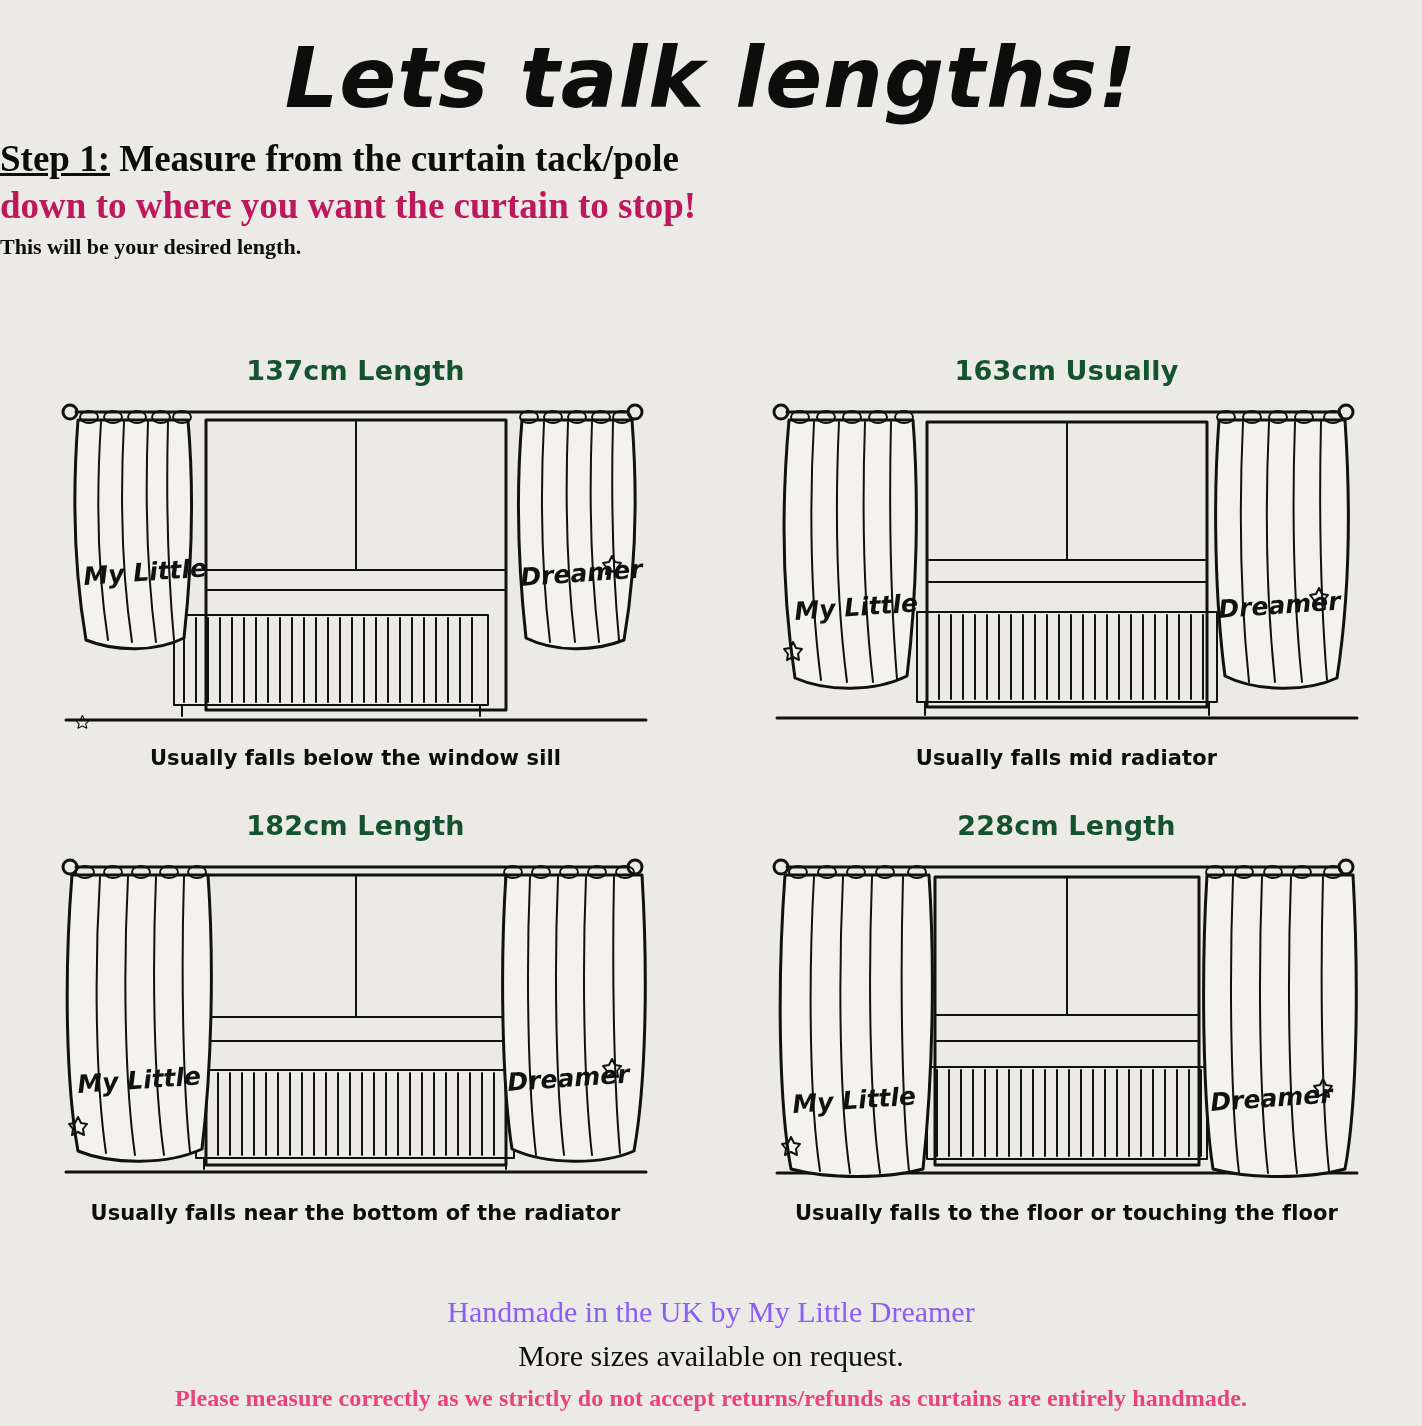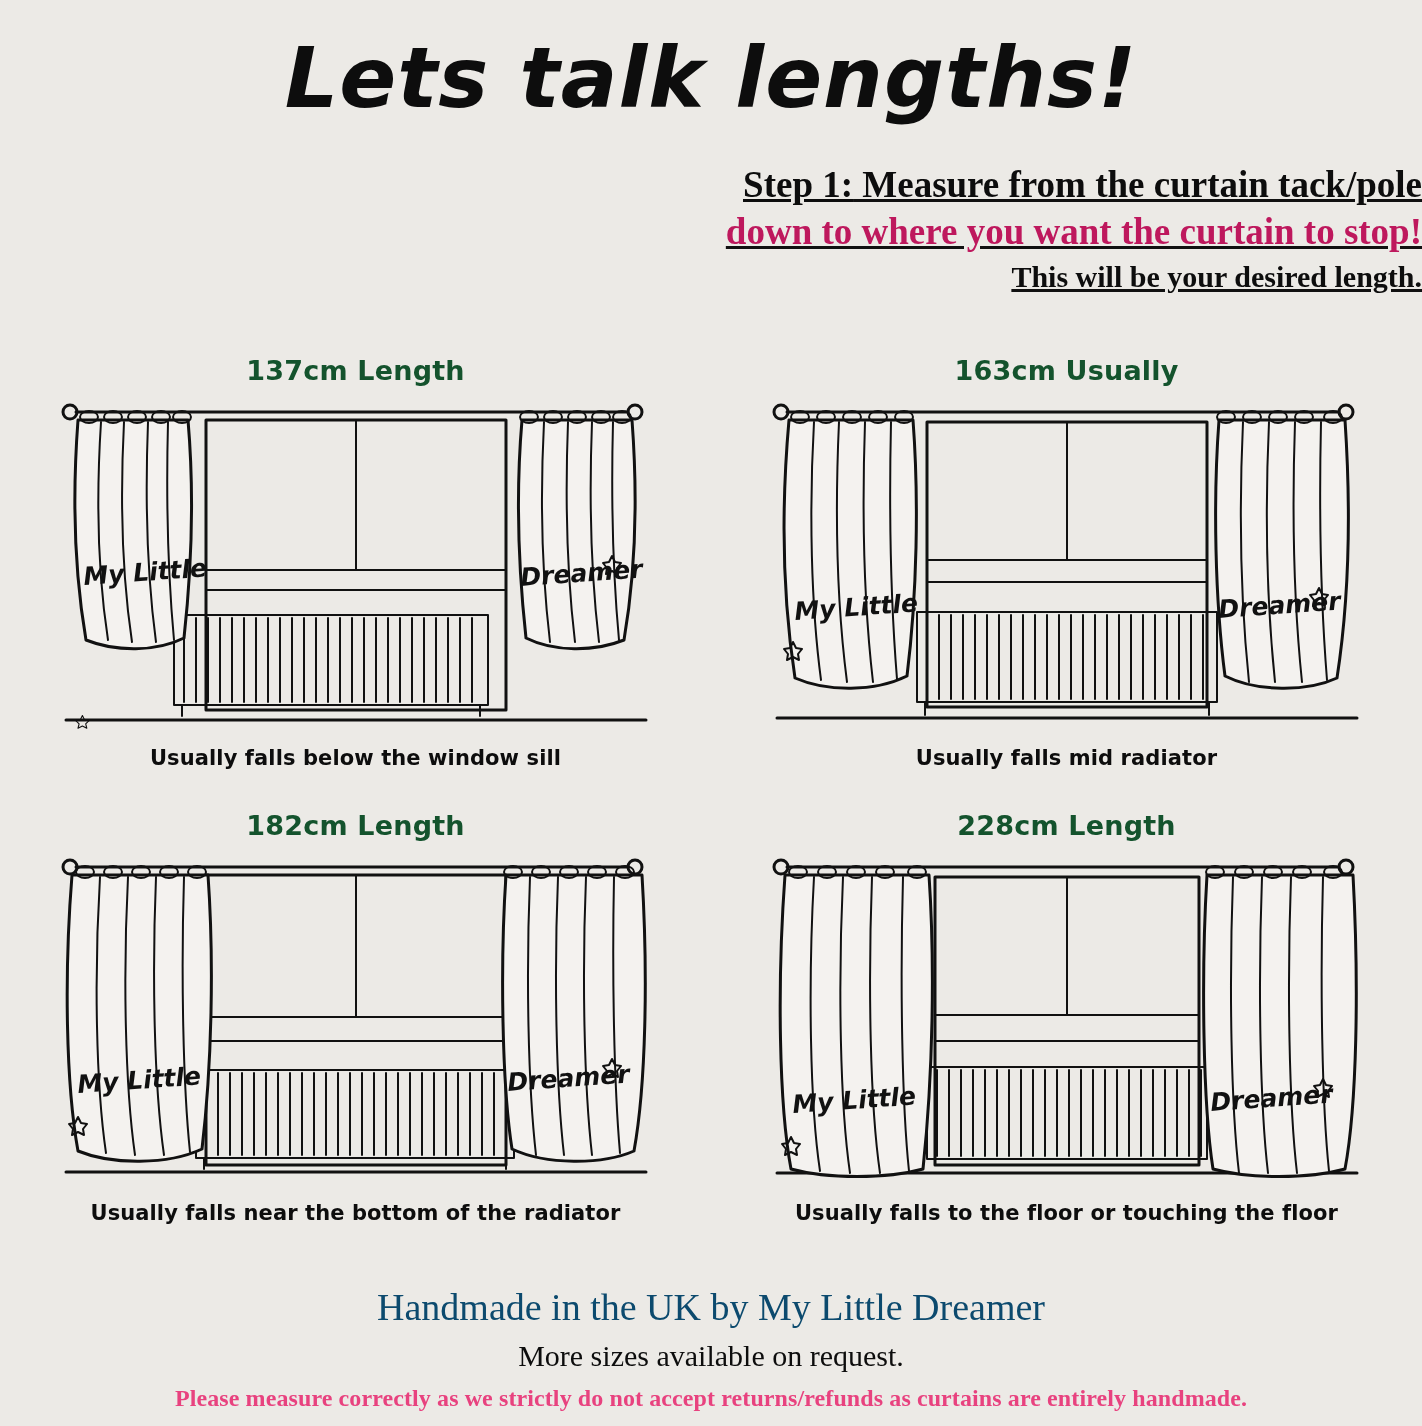--- a/index.html
+++ b/index.html
@@ -28,23 +28,22 @@
     font-family: "DejaVu Sans", sans-serif;
     font-weight: bold;
     font-style: italic;
     font-size: 84px;
     letter-spacing: 1px;
     line-height: 1.0;
     padding-top: 36px;
     color: #0d0d0d;
   }
   .step-block {
-    text-align: right;
-    margin-top: 41px;
-    text-decoration: underline;
+    text-align: left;
+    margin-top: 15px;
   }
   .step-line1 {
     font-family: "Liberation Serif", serif;
     font-weight: bold;
     font-size: 37px;
     line-height: 1.28;
     color: #0d0d0d;
   }
   .step-line1 .u {
     text-decoration: underline;
@@ -52,21 +51,21 @@
   .step-line2 {
     font-family: "Liberation Serif", serif;
     font-weight: bold;
     font-size: 37px;
     line-height: 1.28;
     color: #be185d;
   }
   .step-line3 {
     font-family: "Liberation Serif", serif;
     font-weight: bold;
-    font-size: 30px;
+    font-size: 22px;
     margin-top: 4px;
     color: #0d0d0d;
   }
 
   
   .grid {
     position: absolute;
     top: 355px;
     left: 0;
     width: 1422px;
@@ -132,22 +131,22 @@
   .footer {
     position: absolute;
     left: 0;
     bottom: 0;
     width: 1422px;
     text-align: center;
     padding-bottom: 6px;
   }
   .footer-1 {
     font-family: "Liberation Serif", serif;
-    font-size: 38px;
-    color: #0c4a6e;
+    font-size: 30px;
+    color: #8b5cf6;
     margin-bottom: 10px;
   }
   .footer-2 {
     font-family: "Liberation Serif", serif;
     font-weight: normal;
     font-size: 30px;
     color: #0d0d0d;
     margin-bottom: 12px;
   }
   .footer-3 {

